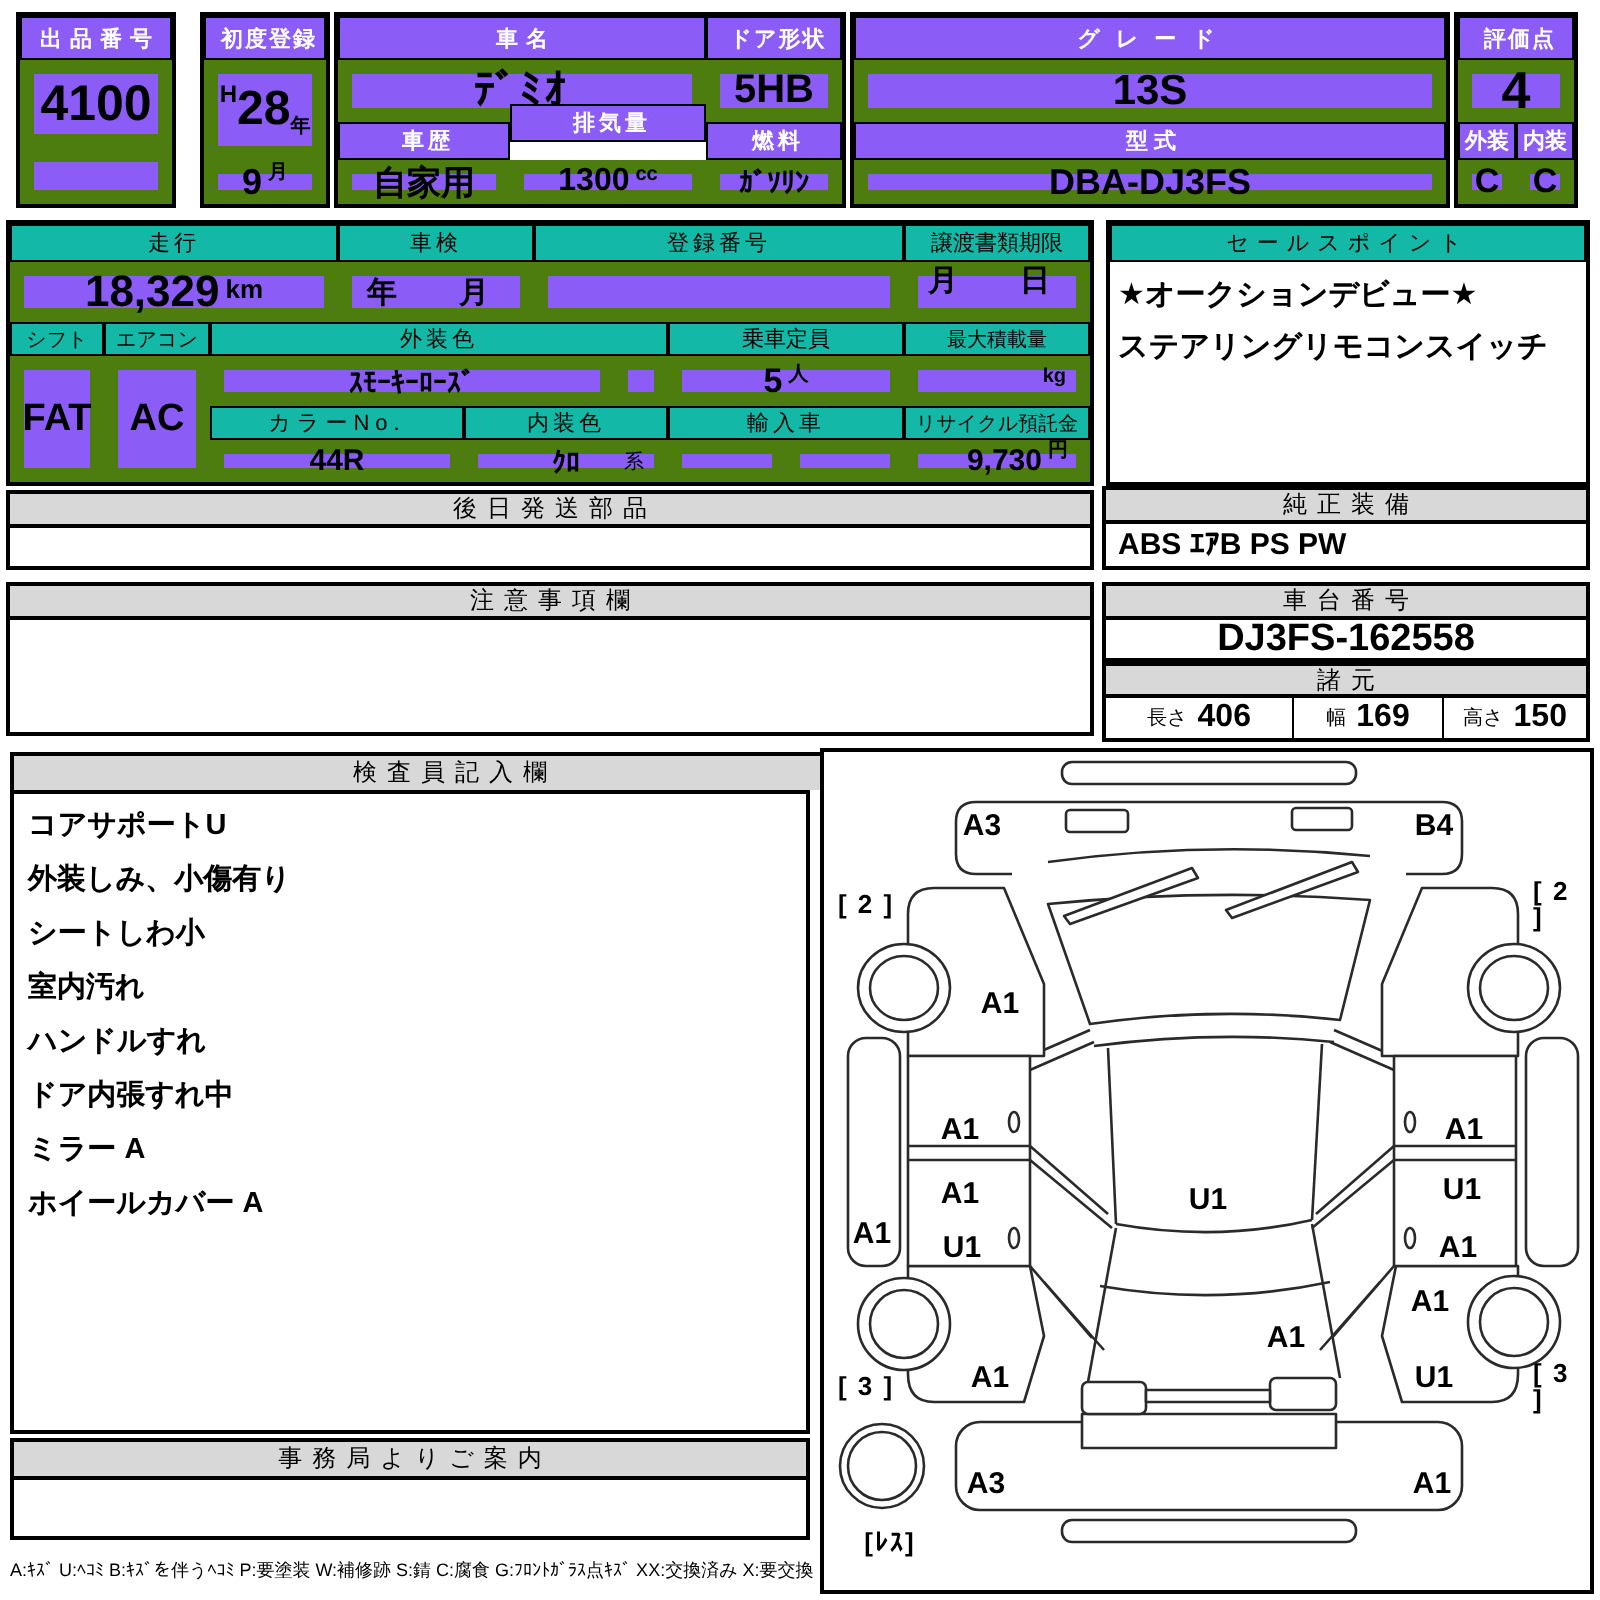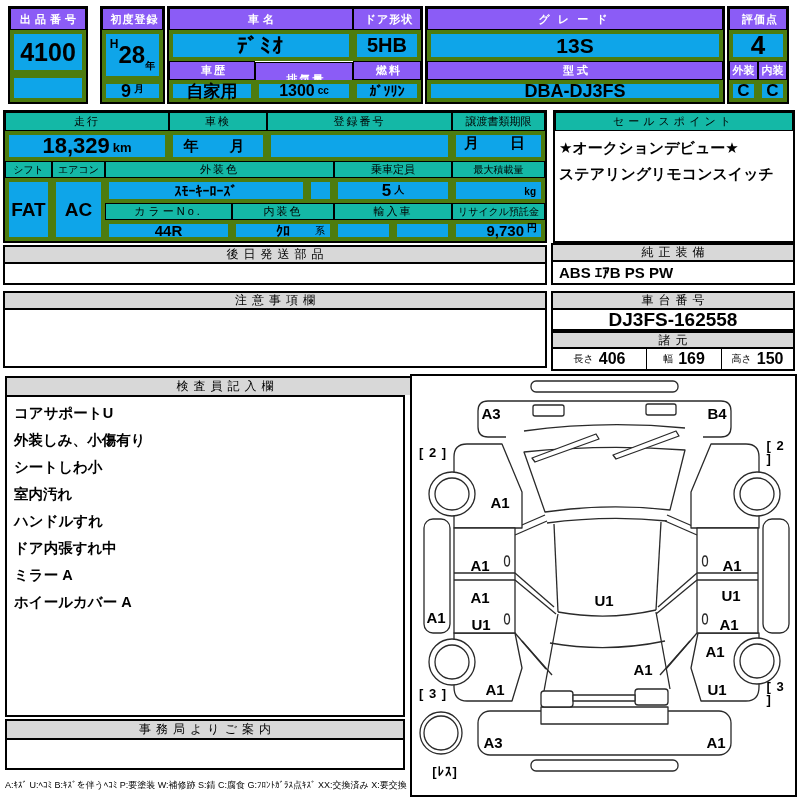--- a/index.html
+++ b/index.html
@@ -10,23 +10,23 @@
   .box{position:absolute;box-sizing:border-box;border:2px solid #000;background:#fff;}
   
   .k{position:absolute;box-sizing:border-box;background:#8b5cf6;color:#fff;
      display:flex;align-items:center;justify-content:center;
      font-size:11px;letter-spacing:4px;padding-left:4px;border:1px solid #000;font-weight:bold;}
   
   .s{position:absolute;box-sizing:border-box;background:#14b8a6;
      display:flex;align-items:center;justify-content:center;
      font-size:11px;letter-spacing:2px;border:1px solid #000;}
   
-  .c{position:absolute;box-sizing:border-box;background:#0ea5e9;
+  .c{position:absolute;box-sizing:border-box;background:#8b5cf6;
      display:flex;align-items:center;justify-content:center;
-     font-weight:bold;border:4px solid #4d7c0f;}
+     font-weight:bold;border:7px solid #4d7c0f;}
   
   .gh{position:absolute;box-sizing:border-box;background:#d8d8d8;
       border:2px solid #000;border-bottom:0;display:flex;align-items:center;justify-content:center;
       font-size:12px;letter-spacing:5px;padding-left:5px;}
   .cbox{position:absolute;box-sizing:border-box;border:2px solid #000;background:#fff;}
   .unit{font-size:10px;font-weight:bold;margin-left:3px;align-self:flex-end;padding-bottom:2px;}
   .smalltxt{font-size:15px;font-weight:bold;letter-spacing:8px;}
   .pre{white-space:pre-line;}
   
   .dmg{position:absolute;transform:translate(-50%,-50%);font-weight:bold;font-size:15px;line-height:1;}
@@ -54,21 +54,21 @@
       <span class="unit">月</span>
   </div>
 </div>
 
 <div class="box" style="left:167px;top:6px;width:256px;height:98px">
   <div class="k" style="left:0;top:0;width:184px;height:22px">車名</div>
   <div class="k" style="left:184px;top:0;width:68px;height:22px;letter-spacing:1px">ドア形状</div>
   <div class="c" style="left:0;top:22px;width:184px;height:31px;font-size:21px;letter-spacing:2px">ﾃﾞﾐｵ</div>
   <div class="c" style="left:184px;top:22px;width:68px;height:31px;font-size:20px">5HB</div>
   <div class="k" style="left:0;top:53px;width:86px;height:19px;letter-spacing:2px">車歴</div>
-  <div class="k" style="left:86px;top:54px;width:98px;height:34px;letter-spacing:2px">排気量</div>
+  <div class="k" style="left:86px;top:44px;width:98px;height:19px;letter-spacing:2px">排気量</div>
   <div class="k" style="left:184px;top:53px;width:68px;height:19px;letter-spacing:2px">燃料</div>
   <div class="c" style="left:0;top:72px;width:86px;height:22px;font-size:17px">自家用</div>
   <div class="c" style="left:86px;top:72px;width:98px;height:22px">
     <span style="font-size:16px">1300</span>
       <span class="unit">cc</span>
   </div>
   <div class="c" style="left:184px;top:72px;width:68px;height:22px;font-size:14px">ｶﾞｿﾘﾝ</div>
 </div>
 
 <div class="box" style="left:425px;top:6px;width:300px;height:98px">

